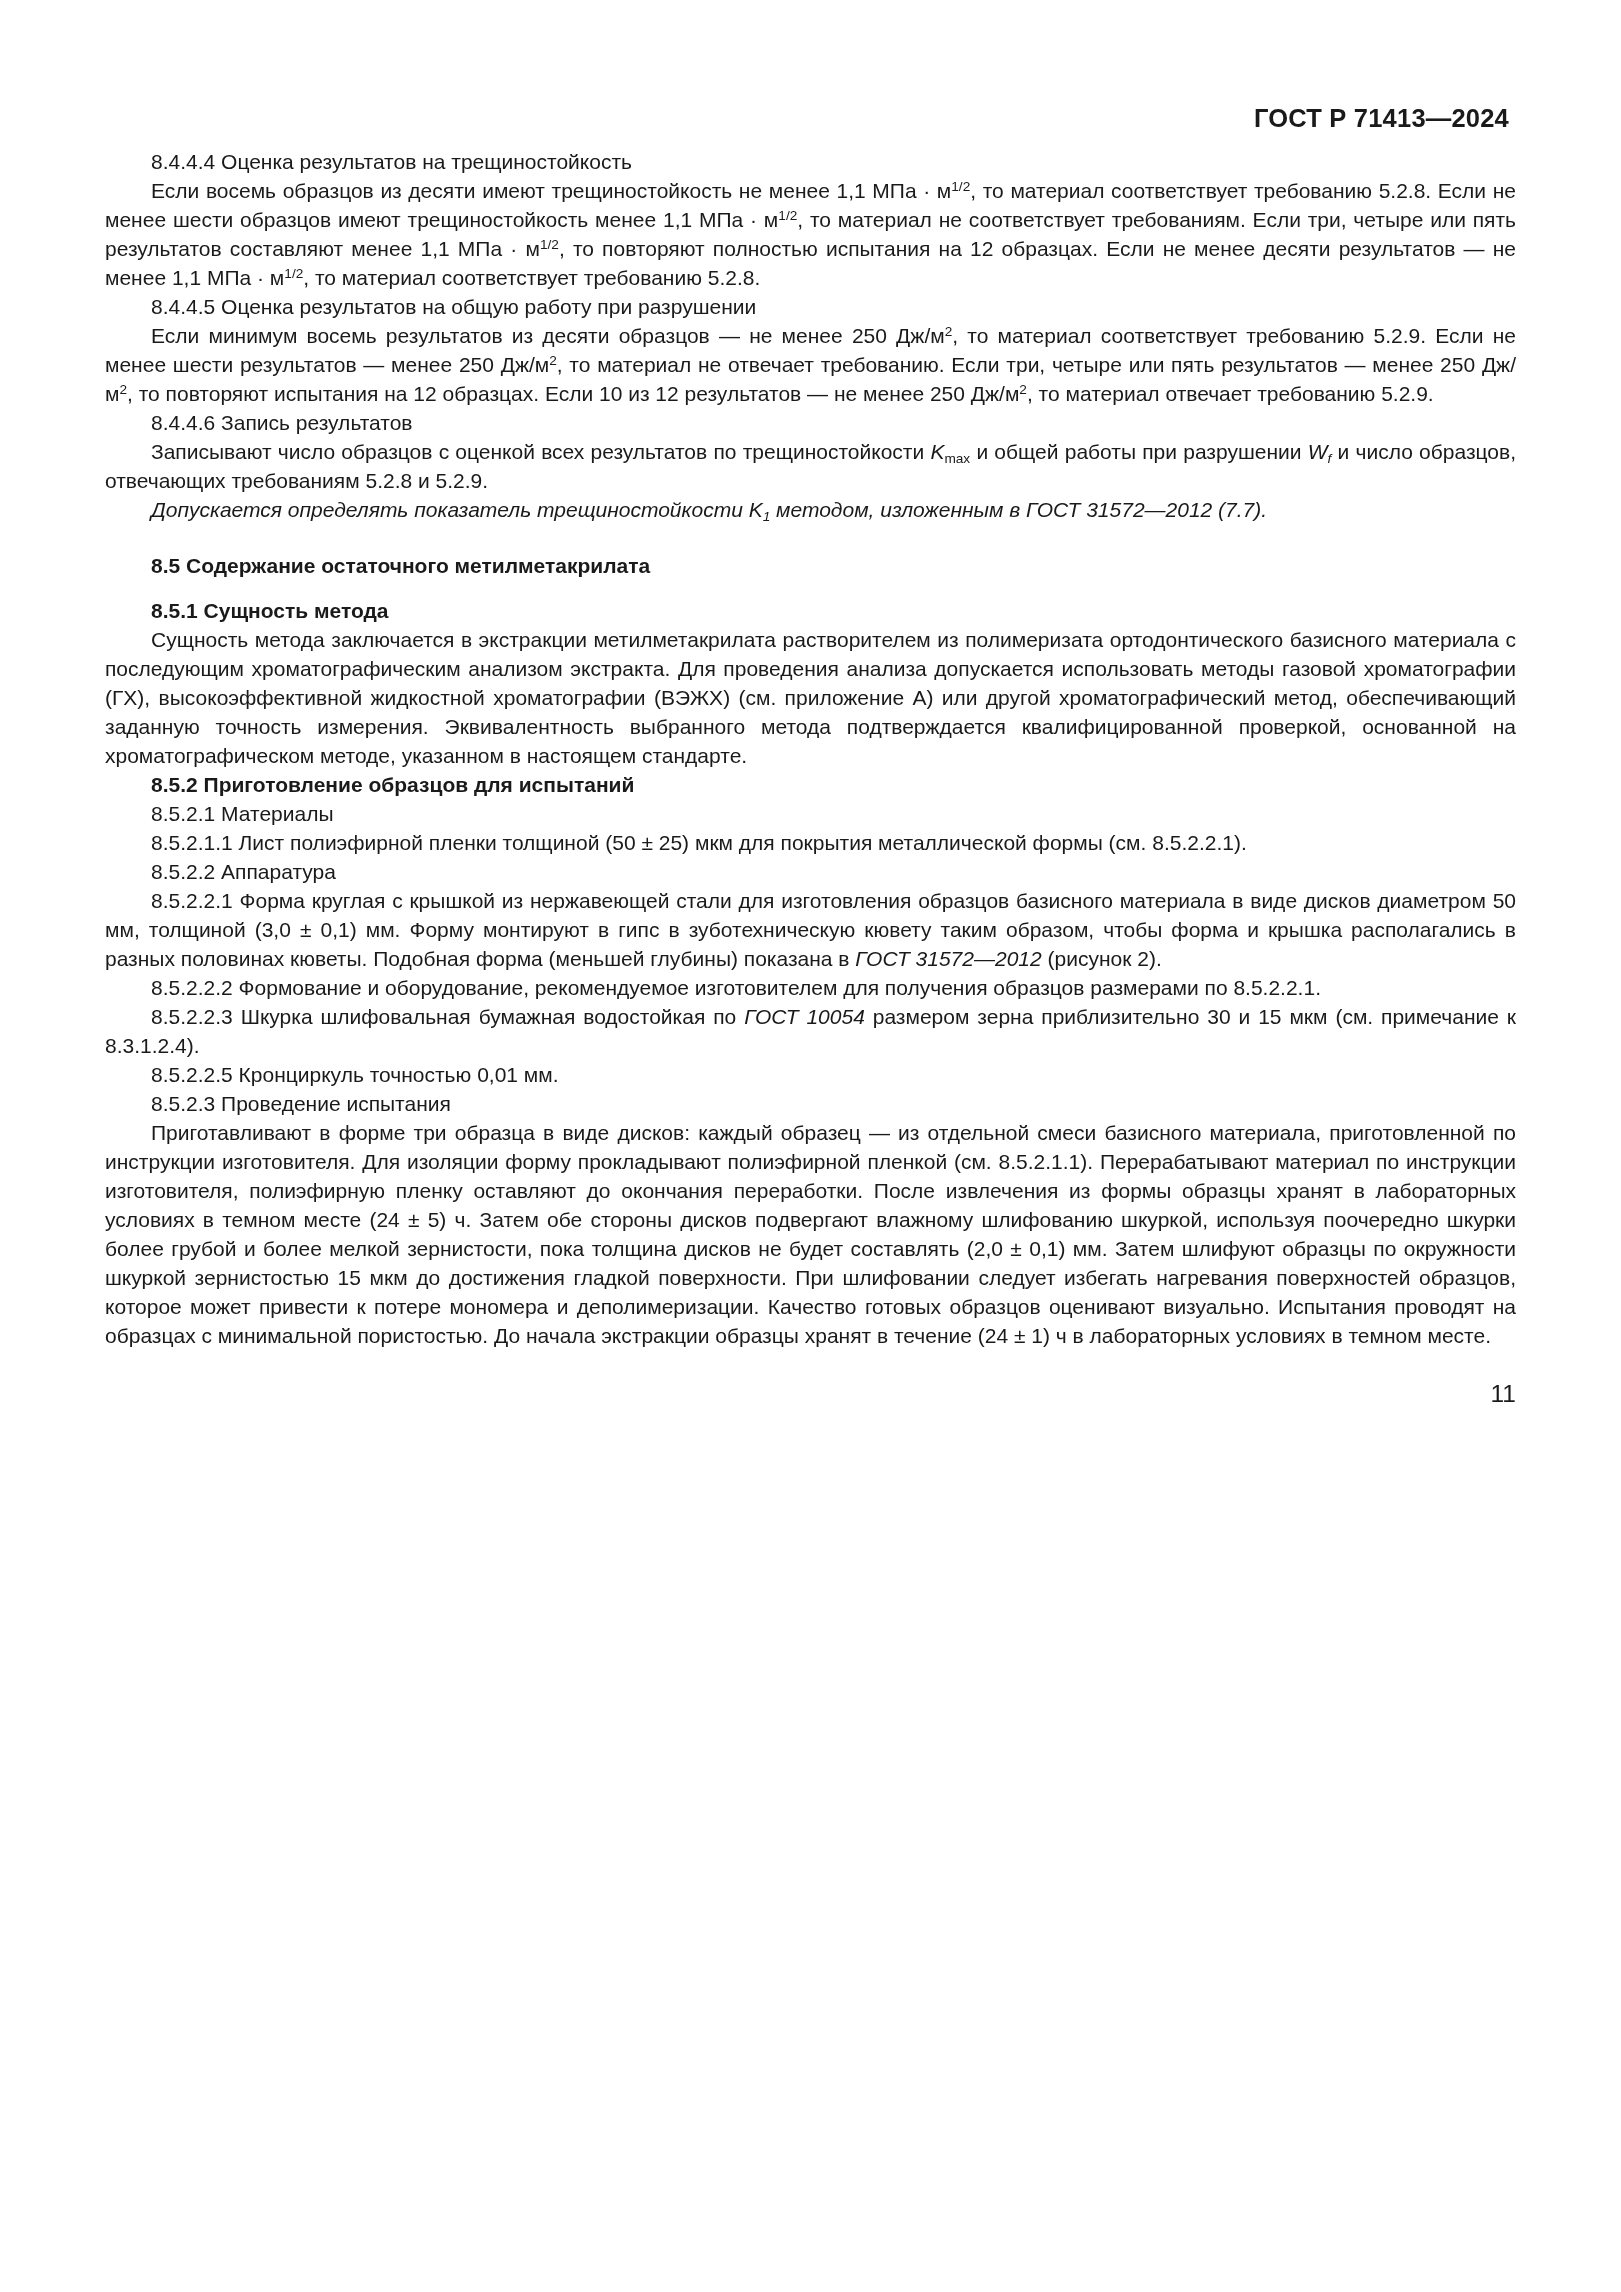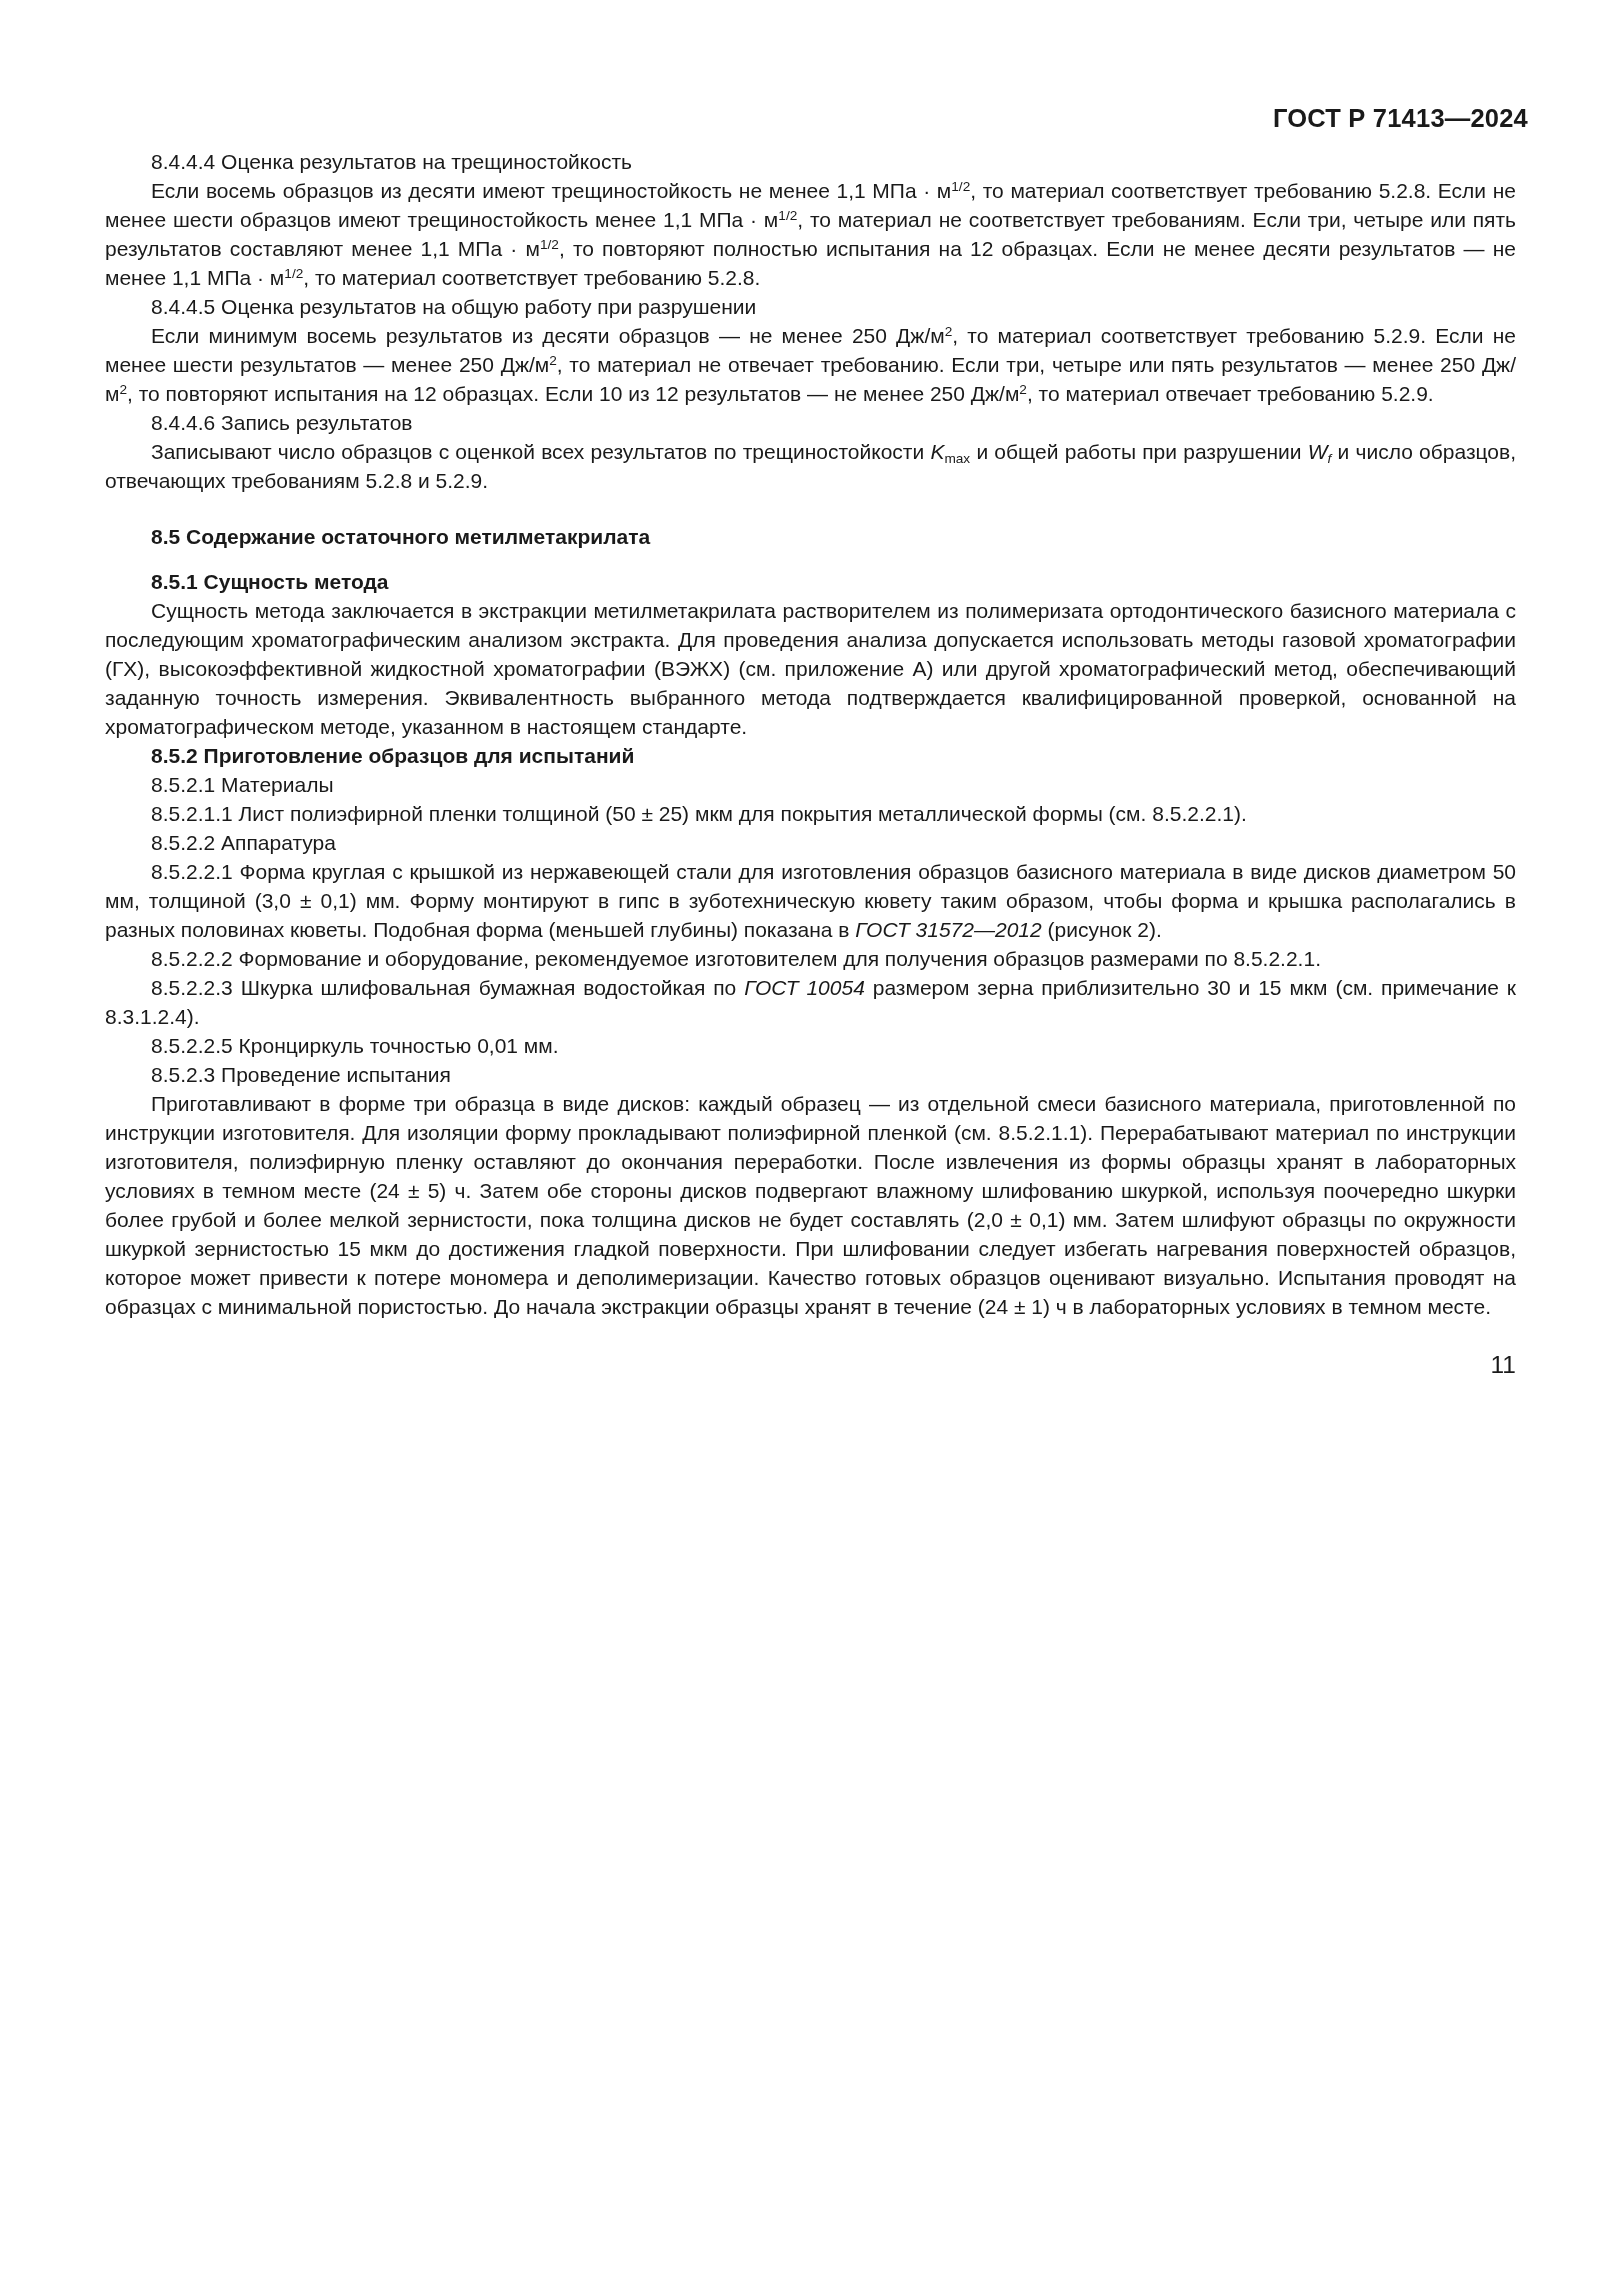--- a/index.html
+++ b/index.html
@@ -18,21 +18,21 @@
     position: absolute;
     left: 0; top: 0;
     width: 1621px;
     height: 2293px;
     background: #ffffff;
     overflow: hidden;
   }
   .header {
     position: absolute;
     top: 104px;
-    left: 117px;
+    left: 98px;
     width: 1411px;
     text-align: right;
     font-size: 25.5px;
     font-weight: 700;
     letter-spacing: 0.2px;
   }
   .content {
     position: absolute;
     top: 147px;
     left: 105px;
@@ -77,20 +77,21 @@
   </div>
 
   <div class="content" id="doc-body">
 
   <p class="para body"><span>8.4.4.4 Оценка результатов на трещиностойкость</span></p>
       <p class="para body"><span>Если восемь образцов из десяти имеют трещиностойкость не менее 1,1 МПа · м</span><sup>1/2</sup><span>, то материал соответствует требованию 5.2.8. Если не менее шести образцов имеют трещиностойкость менее 1,1 МПа · м</span><sup>1/2</sup><span>, то материал не соответствует требованиям. Если три, четыре или пять результатов составляют менее 1,1 МПа · м</span><sup>1/2</sup><span>, то повторяют полностью испытания на 12 образцах. Если не менее десяти результатов — не менее 1,1 МПа · м</span><sup>1/2</sup><span>, то материал соответствует требованию 5.2.8.</span></p>
       <p class="para body"><span>8.4.4.5 Оценка результатов на общую работу при разрушении</span></p>
       <p class="para body"><span>Если минимум восемь результатов из десяти образцов — не менее 250 Дж/м</span><sup>2</sup><span>, то материал соответствует требованию 5.2.9. Если не менее шести результатов — менее 250 Дж/м</span><sup>2</sup><span>, то материал не отвечает требованию. Если три, четыре или пять результатов — менее 250 Дж/м</span><sup>2</sup><span>, то повторяют испытания на 12 образцах. Если 10 из 12 результатов — не менее 250 Дж/м</span><sup>2</sup><span>, то материал отвечает требованию 5.2.9.</span></p>
       <p class="para body"><span>8.4.4.6 Запись результатов</span></p>
       <p class="para body"><span>Записывают число образцов с оценкой всех результатов по трещиностойкости </span><span class="it">K</span><sub>max</sub><span> и общей работы при разрушении </span><span class="it">W</span><sub class="it">f</sub><span> и число образцов, отвечающих требованиям 5.2.8 и 5.2.9.</span></p>
+      <p class="para italic"><span>Допускается определять показатель трещиностойкости K</span><sub>1</sub><span> методом, изложенным в ГОСТ 31572—2012 (7.7).</span></p>
       <p class="para h2"><span>8.5 Содержание остаточного метилметакрилата</span></p>
       <p class="para bold"><span>8.5.1 Сущность метода</span></p>
       <p class="para body"><span>Сущность метода заключается в экстракции метилметакрилата растворителем из полимеризата ортодонтического базисного материала с последующим хроматографическим анализом экстракта. Для проведения анализа допускается использовать методы газовой хроматографии (ГХ), высокоэффективной жидкостной хроматографии (ВЭЖХ) (см. приложение А) или другой хроматографический метод, обеспечивающий заданную точность измерения. Эквивалентность выбранного метода подтверждается квалифицированной проверкой, основанной на хроматографическом методе, указанном в настоящем стандарте.</span></p>
       <p class="para bold"><span>8.5.2 Приготовление образцов для испытаний</span></p>
       <p class="para body"><span>8.5.2.1 Материалы</span></p>
       <p class="para body"><span>8.5.2.1.1 Лист полиэфирной пленки толщиной (50 ± 25) мкм для покрытия металлической формы (см. 8.5.2.2.1).</span></p>
       <p class="para body"><span>8.5.2.2 Аппаратура</span></p>
       <p class="para body"><span>8.5.2.2.1 Форма круглая с крышкой из нержавеющей стали для изготовления образцов базисного материала в виде дисков диаметром 50 мм, толщиной (3,0 ± 0,1) мм. Форму монтируют в гипс в зуботехническую кювету таким образом, чтобы форма и крышка располагались в разных половинах кюветы. Подобная форма (меньшей глубины) показана в </span><span class="it">ГОСТ 31572—2012</span><span> (рисунок 2).</span></p>
       <p class="para body"><span>8.5.2.2.2 Формование и оборудование, рекомендуемое изготовителем для получения образцов размерами по 8.5.2.2.1.</span></p>
       <p class="para body"><span>8.5.2.2.3 Шкурка шлифовальная бумажная водостойкая по </span><span class="it">ГОСТ 10054</span><span> размером зерна приблизительно 30 и 15 мкм (см. примечание к 8.3.1.2.4).</span></p>

